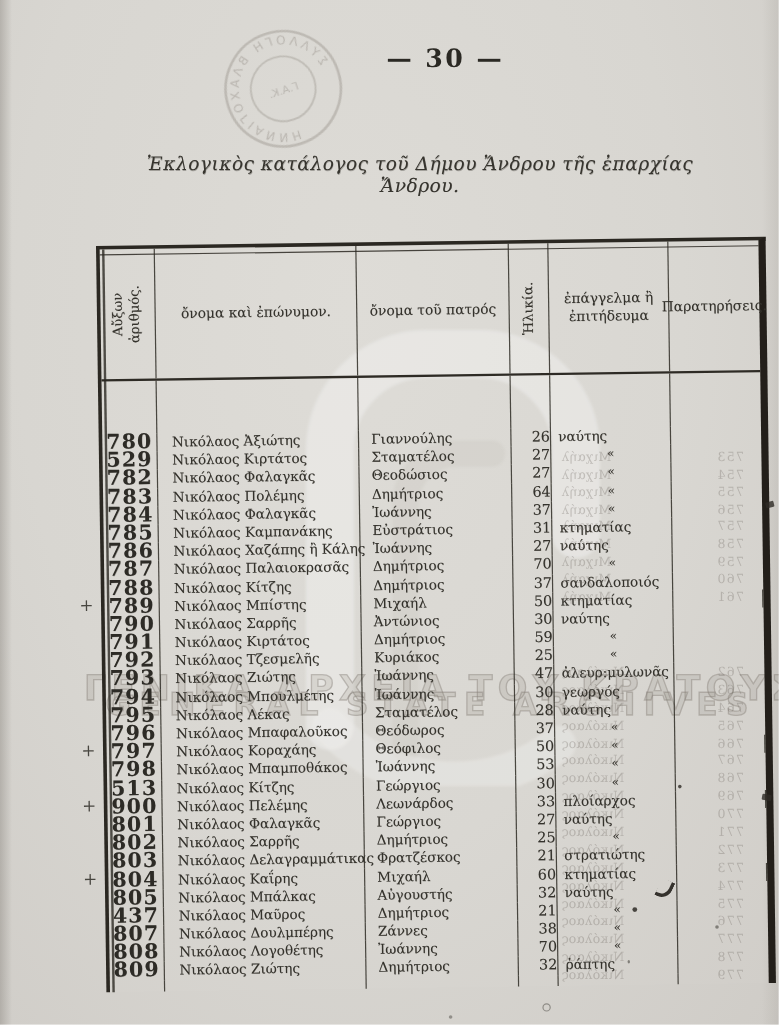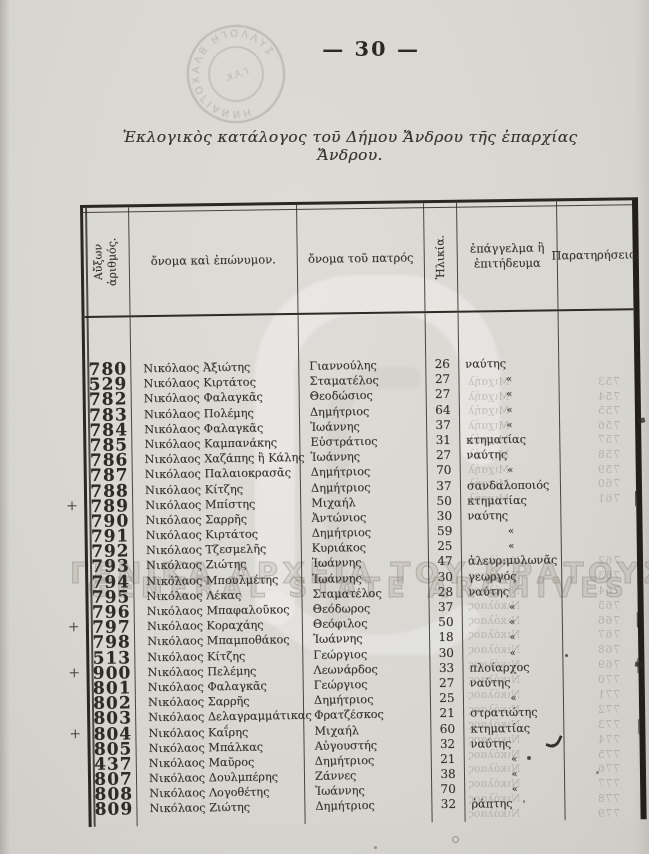--- a/index.html
+++ b/index.html
@@ -49,21 +49,21 @@
   .spacer .cell{border-right:1.5px solid rgba(46,43,37,.85);}
   .spacer .cell:last-child{border-right:none;}
   .sp-top{height:44px;} .sp-bot{height:9px;}
   .trow{height:15.2px; line-height:15.2px; position:relative;}
   .cell{border-right:1.5px solid rgba(46,43,37,.85); white-space:nowrap; font-size:11.3px;
     color:#34322c; text-shadow:.25px .25px .3px rgba(55,52,46,.35); overflow:visible;}
   .cell:last-child{border-right:none;}
   .c-num{text-align:center; font-size:17px; font-weight:700; letter-spacing:1px; color:#2d2b26;}
   .c-name{padding-left:12px;}
   .c-father{padding-left:10px;}
-  .c-age{text-align:center; font-size:12px;}
+  .c-age{text-align:right; font-size:12px;}
   .c-occ{padding-left:6px;}
   .c-occ.ditto{padding-left:0; text-align:center; font-size:10px;}
   .plus{position:absolute; left:-21px; top:-1px; font-style:normal; font-size:14px;
     color:#2f2d27; opacity:.85;}
   
   .bleed{position:absolute; left:468px; width:152px; transform:scaleX(-1);
     color:rgba(105,100,94,.30); filter:blur(.45px); pointer-events:none;}
   .bleed-a{top:374px;} .bleed-b{top:553px;}
   .bleed-line{display:flex; justify-content:space-between; font-size:10.5px;}
   .bleed-a .bleed-line{height:14.6px; line-height:14.6px;}
@@ -285,21 +285,21 @@
           <span class="cell c-father">Θεόφιλος</span>
           <span class="cell c-age">50</span>
           <span class="cell c-occ ditto">«</span>
           <span class="cell c-rem"></span>
           <i class="plus">+</i>
         </div>
         <div class="trow">
           <span class="cell c-num">798</span>
           <span class="cell c-name">Νικόλαος Μπαμποθάκος</span>
           <span class="cell c-father">Ἰωάννης</span>
-          <span class="cell c-age">18</span>
+          <span class="cell c-age">53</span>
           <span class="cell c-occ ditto">«</span>
           <span class="cell c-rem"></span>
         </div>
         <div class="trow">
           <span class="cell c-num">513</span>
           <span class="cell c-name">Νικόλαος Κίτζης</span>
           <span class="cell c-father">Γεώργιος</span>
           <span class="cell c-age">30</span>
           <span class="cell c-occ ditto">«</span>
           <span class="cell c-rem"></span>

